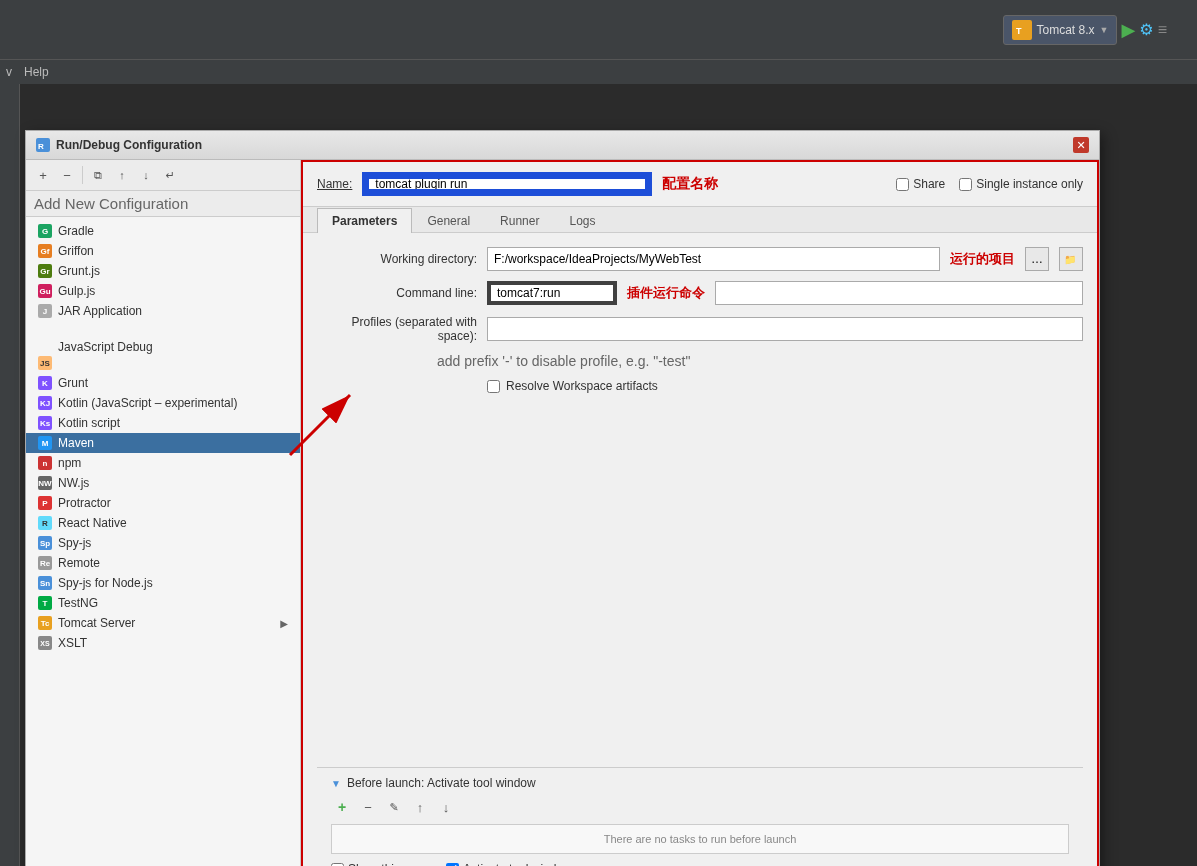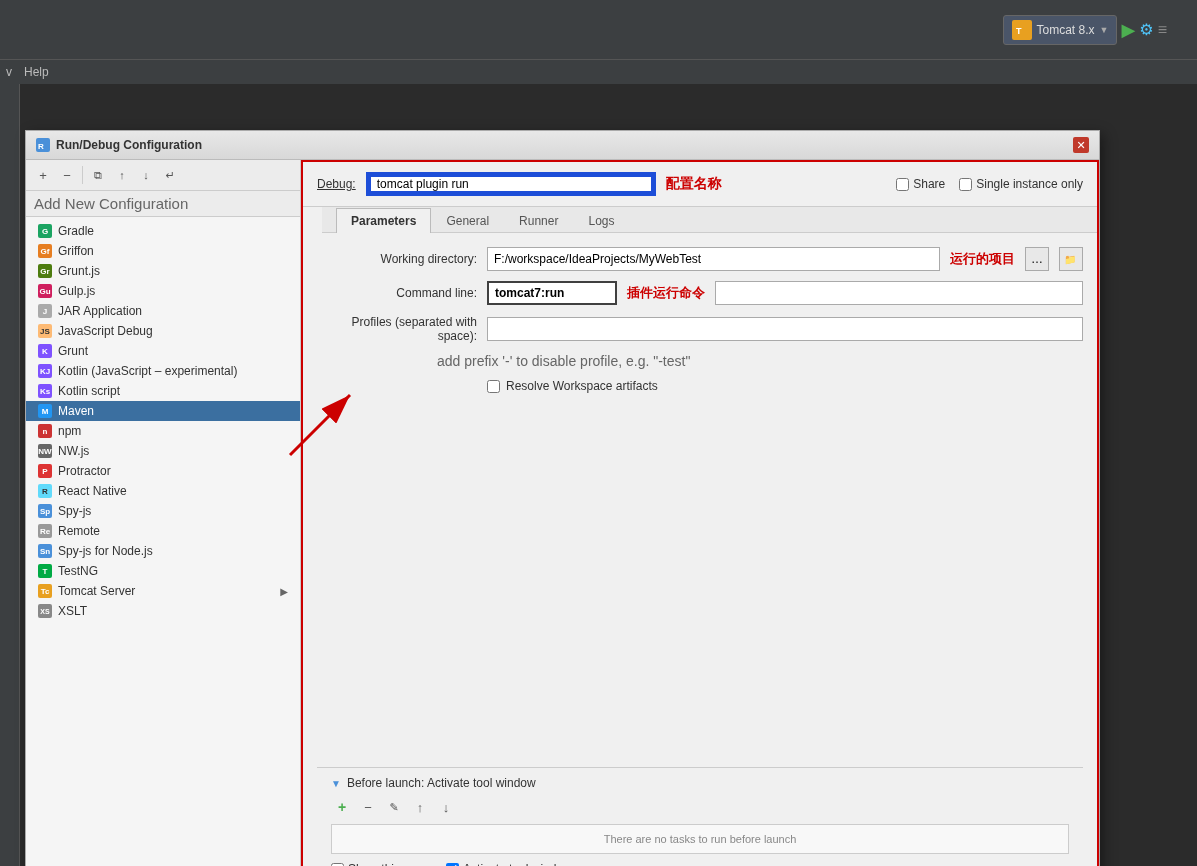--- a/index.html
+++ b/index.html
@@ -236,21 +236,21 @@
       border-bottom: 1px solid #ccc;
     }
     .name-label {
       font-size: 12px;
       color: #333;
       text-decoration: underline;
     }
     .name-input {
       width: 290px;
       height: 24px;
-      border: 5px solid #1d4ed8;
+      border: 7px solid #1d4ed8;
       padding: 2px 6px;
       font-size: 12px;
       background: white;
     }
     .annotation-text {
       color: #cc0000;
       font-size: 14px;
       font-weight: bold;
     }
     .share-area {
@@ -266,21 +266,20 @@
       font-size: 12px;
       color: #333;
     }
 
     
     .tabs-bar {
       display: flex;
       background: #e8e8e8;
       border-bottom: 1px solid #ccc;
       padding: 0 14px;
-      margin-left: 19px;
     }
     .tab {
       padding: 5px 14px;
       font-size: 12px;
       cursor: pointer;
       border: 1px solid transparent;
       border-bottom: none;
       color: #555;
       background: transparent;
       position: relative;
@@ -316,22 +315,21 @@
     }
     .form-input {
       flex: 1;
       height: 24px;
       border: 1px solid #aaa;
       padding: 2px 6px;
       font-size: 12px;
       background: white;
     }
     .form-input.highlighted {
-      border: 2px solid #404040;
-      font-weight: bold;
+      border: 4px solid #404040;
     }
     .btn-browse {
       width: 24px;
       height: 24px;
       border: 1px solid #aaa;
       background: #e8e8e8;
       cursor: pointer;
       display: flex;
       align-items: center;
       justify-content: center;
@@ -480,21 +478,21 @@
           </div>
           <div class="config-item">
             <div class="list-icon" style="background:#cf1f5e;">Gu</div>
             <span>Gulp.js</span>
           </div>
           <div class="config-item">
             <div class="list-icon" style="background:#aaaaaa;">J</div>
             <span>JAR Application</span>
           </div>
           <div class="config-item">
-            <div class="list-icon" style="background:#fdba74; color:#333;">JS</div>
+            <div class="list-icon" style="background:#fdba74; color:#333;margin-top:32px;">JS</div>
             <span>JavaScript Debug</span>
           </div>
           <div class="config-item">
             <div class="list-icon" style="background:#7f52ff;">K</div>
             <span>Grunt</span>
           </div>
           <div class="config-item">
             <div class="list-icon" style="background:#7f52ff;">KJ</div>
             <span>Kotlin (JavaScript – experimental)</span>
           </div>
@@ -546,21 +544,21 @@
           <div class="config-item">
             <div class="list-icon" style="background:#888888; font-size:7px;">XS</div>
             <span>XSLT</span>
           </div>
         </div>
       </div>
 
       <div class="config-right-panel">
 
         <div class="right-panel-top">
-          <span class="name-label">Debug:</span>
+          <span class="name-label">Name:</span>
           <input class="name-input" type="text" value="tomcat plugin run" style="">
           <span class="annotation-text">配置名称</span>
           <div class="share-area">
             <label class="checkbox-label">
               <input type="checkbox" style="">
               <span>Share</span>
             </label>
             <label class="checkbox-label">
               <input type="checkbox" style="">
               <span>Single instance only</span>

